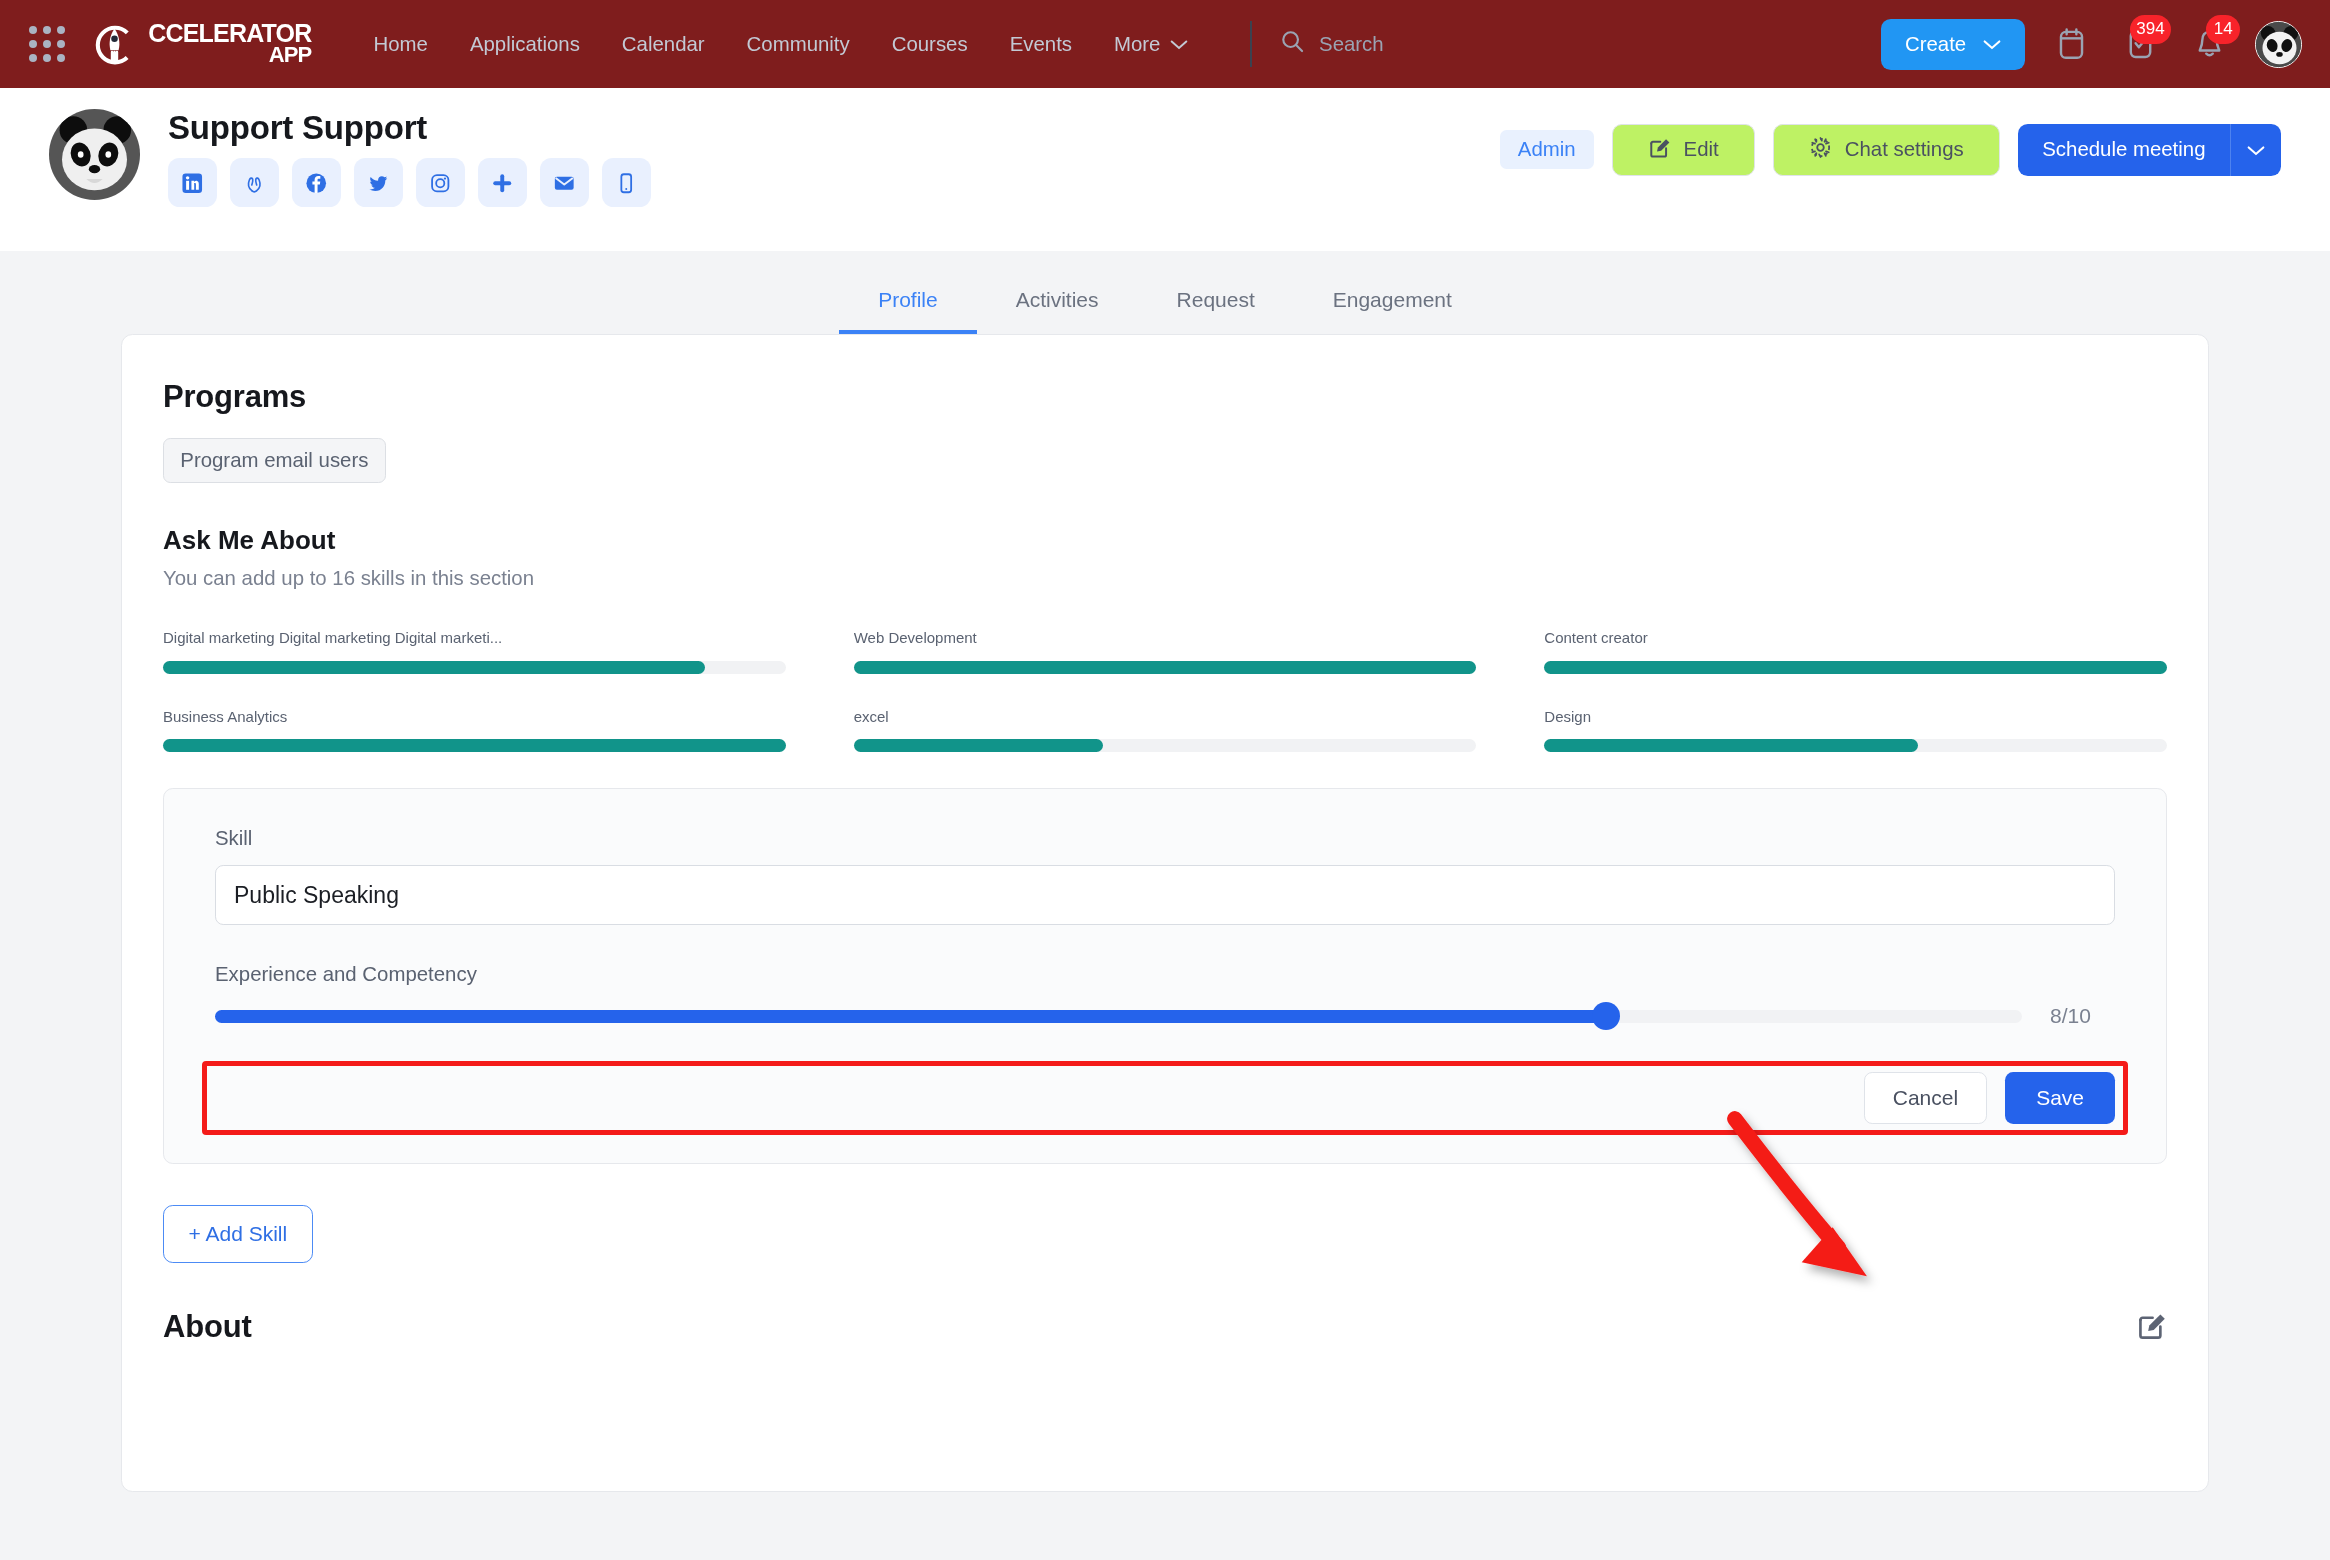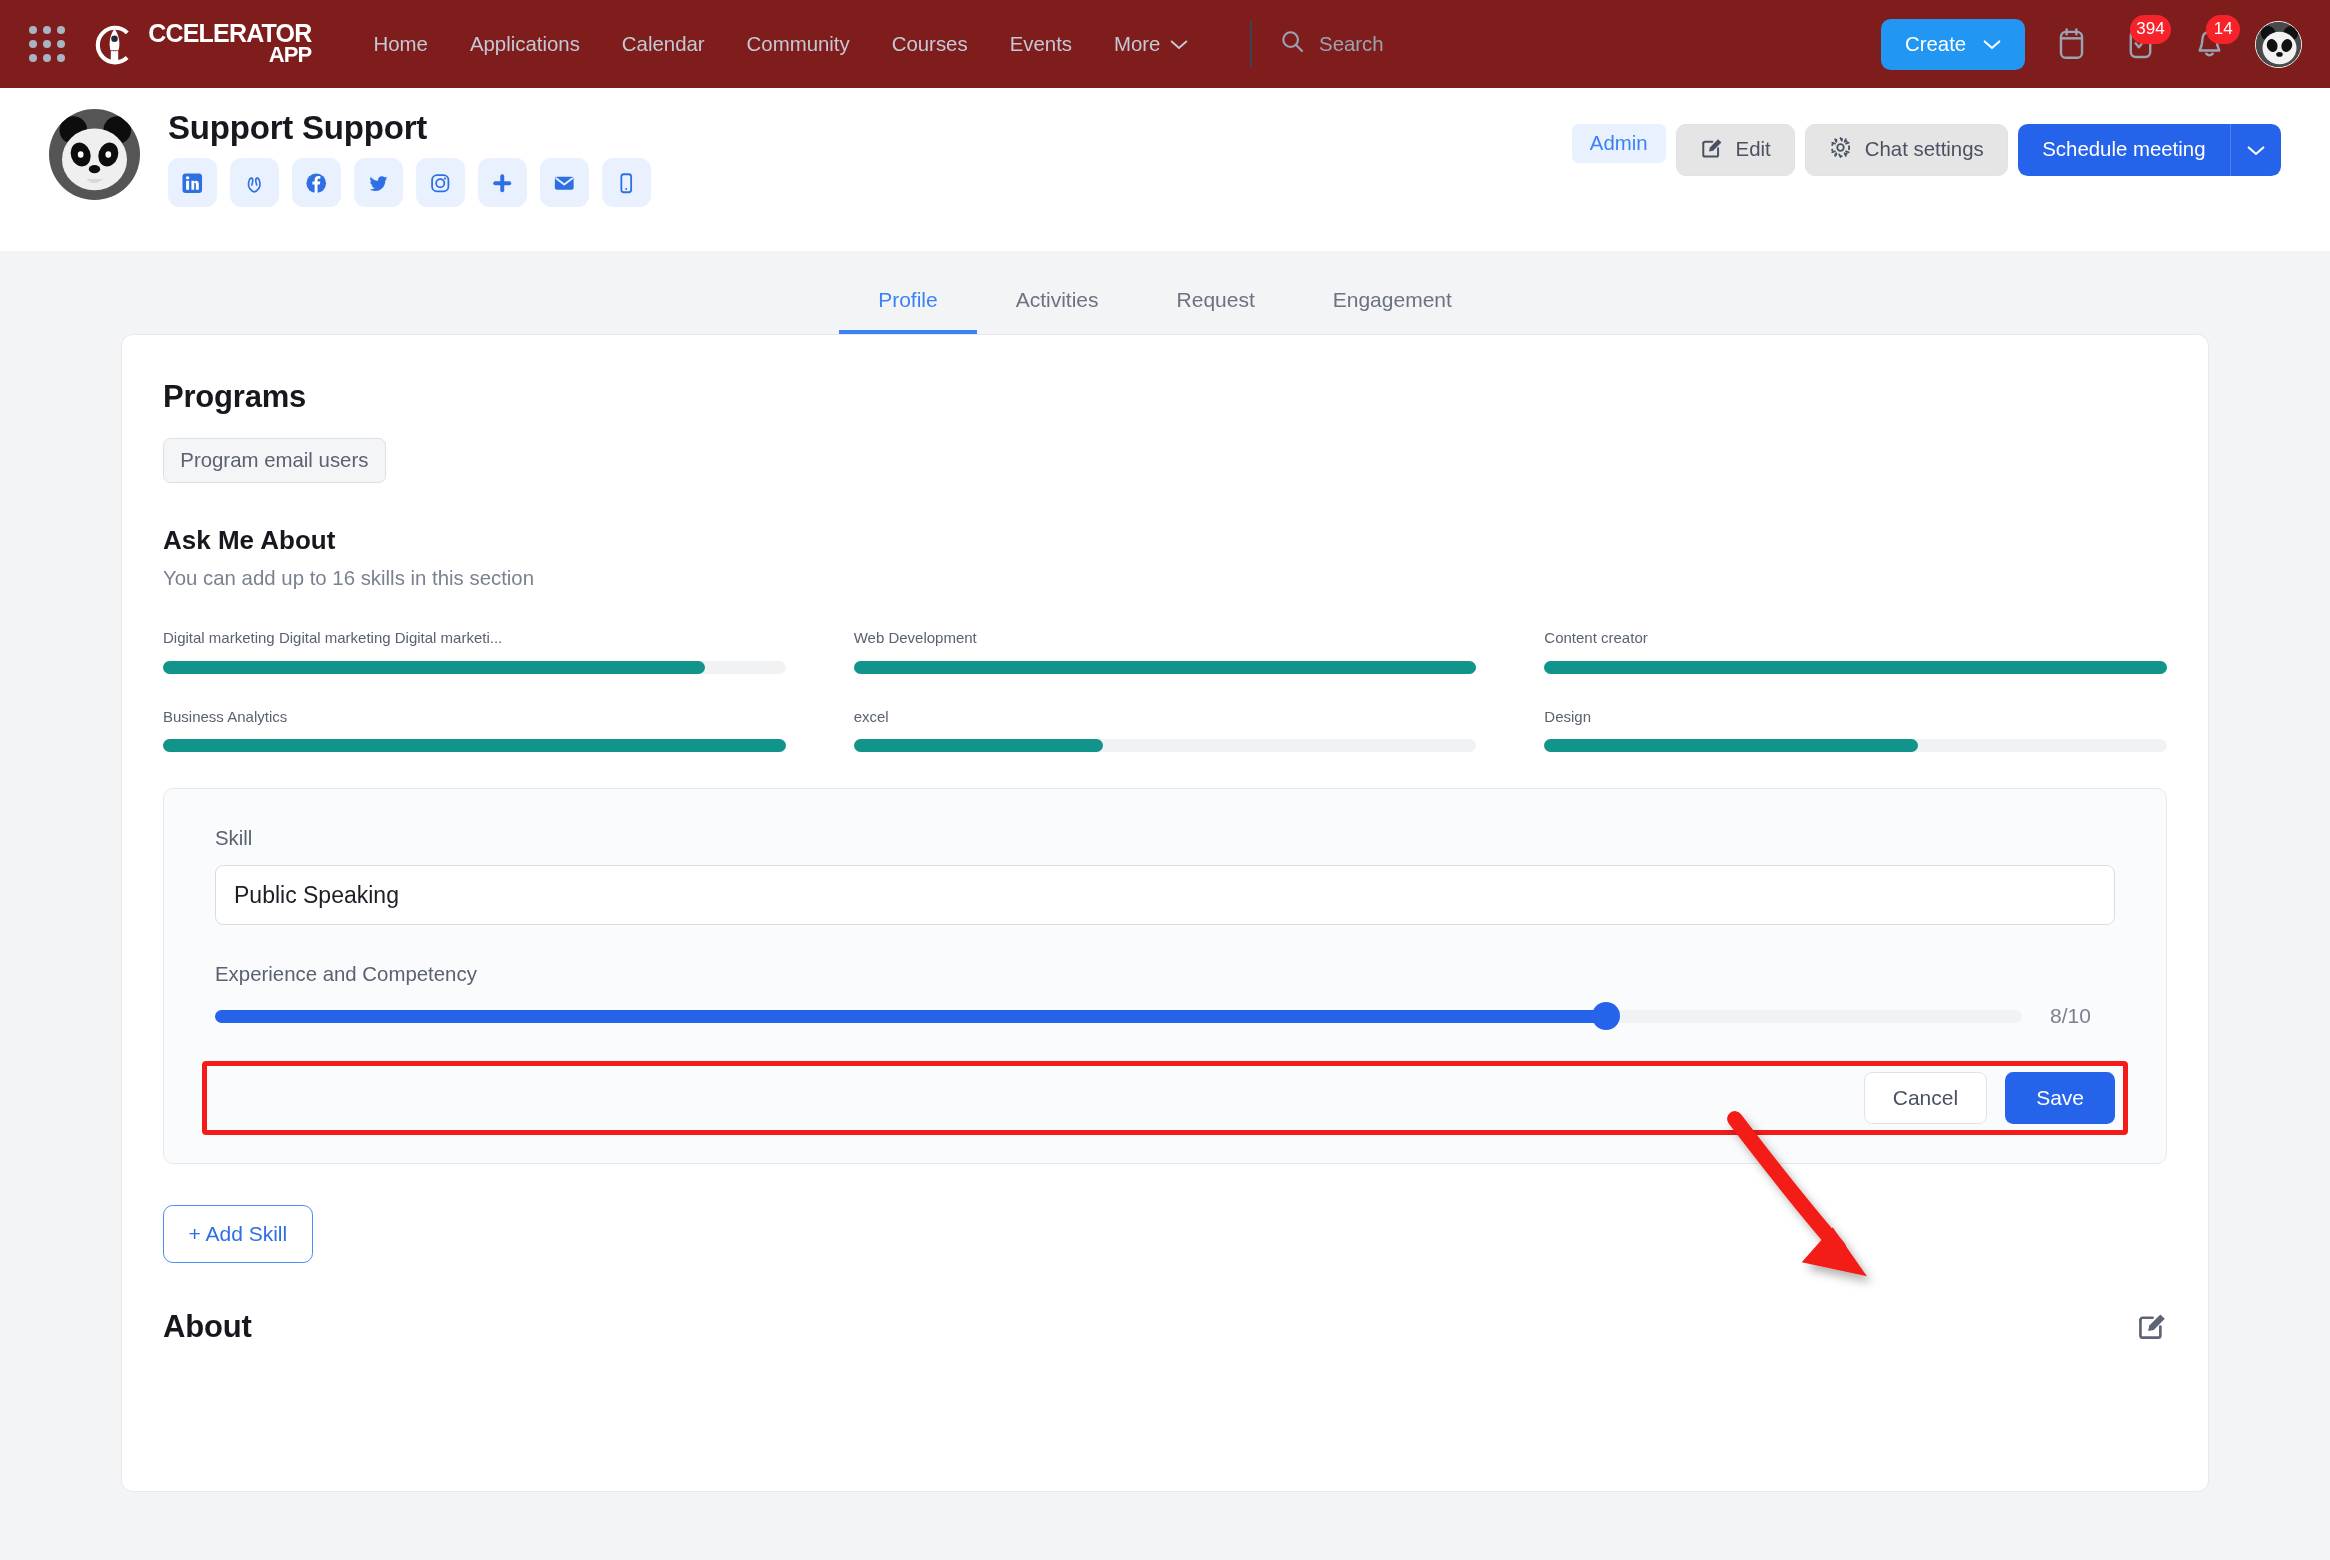--- a/index.html
+++ b/index.html
@@ -98,30 +98,30 @@
     font-size: 33px; font-weight: bold; color: #16181d;
     margin-bottom: 11.4px; letter-spacing: -0.2px;
   }
   .social-row { display: flex; gap: 13px; }
   .social-btn {
     width: 49px; height: 49px; border-radius: 11.4px;
     background: #e9f0fe; display: flex;
     align-items: center; justify-content: center; cursor: pointer;
   }
   .header-actions {
-    margin-left: auto; display: flex; align-items: flex-start; gap: 10px;
+    margin-left: auto; display: flex; align-items: center; gap: 18px;
     padding-top: 14.7px;
   }
   .admin-chip {
     background: #e9f1fe; color: #3b82f6; font-size: 20.4px;
     padding: 8.2px 18px; border-radius: 6.5px;
   }
   .btn-outline {
-    background: #e5e5e5; border: 1.6px solid #dfe3e9; border-radius: 9.8px;
-    height: 52px; padding: 0 23px; font-size: 20.4px; color: #4a5161;
+    background: #bef264; border: 1.6px solid #dfe3e9; border-radius: 9.8px;
+    height: 52px; padding: 0 35px; font-size: 20.4px; color: #4a5161;
     font-family: inherit; cursor: pointer;
     display: flex; align-items: center; gap: 13px;
   }
   .btn-primary-split { display: flex; }
   .btn-primary {
     background: #2563eb; color: #fff; border: none;
     border-radius: 9.8px 0 0 9.8px; height: 52px; padding: 0 24.5px;
     font-size: 20.4px; font-family: inherit; cursor: pointer;
   }
   .btn-primary-caret {

